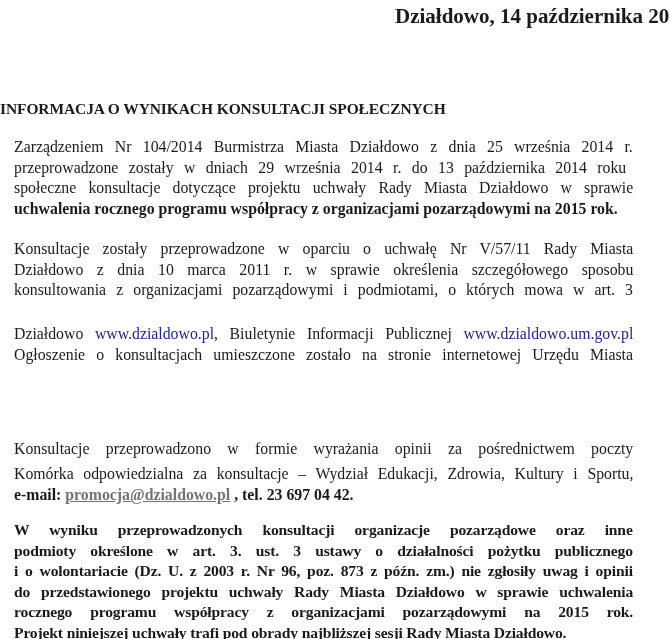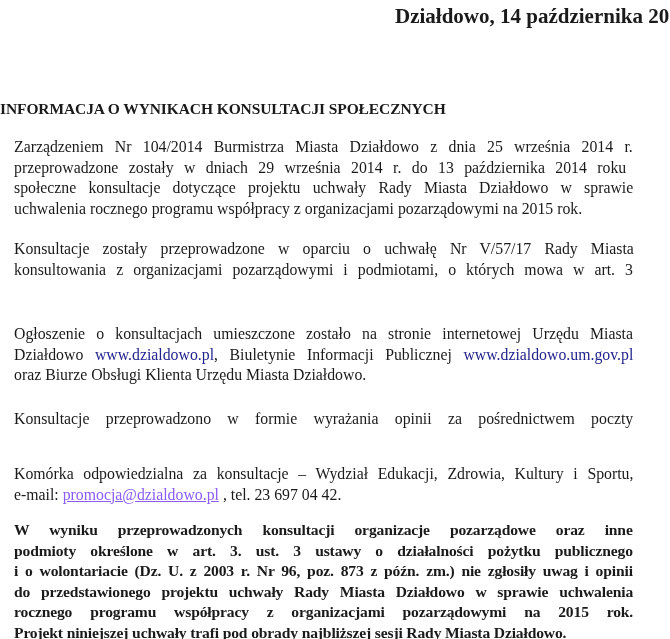--- a/index.html
+++ b/index.html
@@ -52,20 +52,21 @@
     .line {
       display: block;
       height: 20.6px;
       white-space: nowrap;
       text-align: justify;
       text-align-last: justify;
     }
     .line.last {
       text-align: left;
       text-align-last: left;
+      font-weight: bold;
     }
     .para.bold {
       font-weight: bold;
       font-size: 15.6px;
       letter-spacing: -0.15px;
     }
     a.link {
       color: #23238e;
       text-decoration: none;
     }
@@ -89,37 +90,37 @@
   <div class="title">INFORMACJA O WYNIKACH KONSULTACJI SPOŁECZNYCH</div>
 
   <div class="para" id="p1">
     <span class="line" style="display: block; width: auto; word-spacing: 7.36364px; text-align: left; text-align-last: left;">Zarządzeniem Nr 104/2014 Burmistrza Miasta Działdowo z dnia 25 września 2014 r.</span>
     <span class="line" style="display: block; width: auto; word-spacing: 6.46154px; text-align: left; text-align-last: left;">przeprowadzone zostały w dniach 29 września 2014 r.  do 13 października 2014 roku</span>
     <span class="line" style="display: block; width: auto; word-spacing: 8.22222px; text-align: left; text-align-last: left;">społeczne konsultacje dotyczące projektu uchwały Rady Miasta Działdowo w sprawie</span>
     <span class="line last">uchwalenia rocznego programu współpracy z organizacjami pozarządowymi na 2015 rok.</span>
   </div>
 
   <div class="para" id="p2">
-    <span class="line" style="display: block; width: auto; word-spacing: 9.2px; text-align: left; text-align-last: left;">Konsultacje zostały przeprowadzone w oparciu o uchwałę Nr V/57/17 Rady Miasta</span>
+    <span class="line" style="display: block; width: auto; word-spacing: 9.2px; text-align: left; text-align-last: left;">Konsultacje zostały przeprowadzone w oparciu o uchwałę Nr V/57/11 Rady Miasta</span>
+    <span class="line" style="display: block; width: auto; word-spacing: 9.54545px; text-align: left; text-align-last: left;">Działdowo z dnia 10 marca 2011 r. w sprawie określenia szczegółowego sposobu</span>
     <span class="line" style="display: block; width: auto; word-spacing: 6.09091px; text-align: right; text-align-last: left;">konsultowania z organizacjami pozarządowymi i podmiotami, o których mowa w art. 3</span>
   </div>
 
   <div class="para" id="p3">
+    <span class="line" style="display: block; width: auto; word-spacing: 7.6px; text-align: left; text-align-last: left;"><span>Działdowo </span><a class="link" style="color: rgb(35, 35, 142);">www.dzialdowo.pl</a><span>, Biuletynie Informacji Publicznej </span><a class="link" style="color: rgb(35, 35, 142);">www.dzialdowo.um.gov.pl</a></span>
     <span class="line" style="display: block; width: auto; word-spacing: 7.22222px; text-align: left; text-align-last: left;">Ogłoszenie o konsultacjach umieszczone zostało na stronie internetowej Urzędu Miasta</span>
-    <span class="line" style="display: block; width: auto; word-spacing: 7.6px; text-align: left; text-align-last: left;"><span>Działdowo </span><a class="link" style="color: rgb(35, 35, 142);">www.dzialdowo.pl</a><span>, Biuletynie Informacji Publicznej </span><a class="link" style="color: rgb(35, 35, 142);">www.dzialdowo.um.gov.pl</a></span>
-    <span class="line last">oraz Biurze Obsługi Klienta Urzędu Miasta Działdowo.</span>
   </div>
 
   <div class="para" id="p4">
-    <span class="line" style="display: block; width: auto; word-spacing: 12.375px; text-align: center; text-align-last: left;">Konsultacje przeprowadzono w formie wyrażania opinii za pośrednictwem poczty</span>
+    <span class="line" style="display: block; width: auto; word-spacing: 12.375px; text-align: center; text-align-last: left; margin-top: 30px;">Konsultacje przeprowadzono w formie wyrażania opinii za pośrednictwem poczty</span>
   </div>
 
   <div class="para" id="p5">
     <span class="line" style="display: block; width: auto; word-spacing: 5.7px; text-align: left; text-align-last: left;">Komórka odpowiedzialna za konsultacje – Wydział Edukacji, Zdrowia, Kultury i Sportu,</span>
-    <span class="line last"><span>e-mail: </span><a class="link underline" style="color: #8b5cf6; margin-top: 36px;">promocja@dzialdowo.pl</a><span> , tel. 23 697 04 42.</span></span>
+    <span class="line last"><span>e-mail: </span><a class="link underline" style="color: #737373; margin-top: 36px;">promocja@dzialdowo.pl</a><span> , tel. 23 697 04 42.</span></span>
   </div>
 
   <div class="para bold" id="p6">
     <span class="line" style="display: block; width: auto; word-spacing: 16.2857px; text-align: left; text-align-last: left;">W wyniku przeprowadzonych konsultacji organizacje pozarządowe oraz inne</span>
     <span class="line" style="display: block; width: auto; word-spacing: 10.5455px; text-align: left; text-align-last: left;">podmioty określone w art. 3. ust. 3 ustawy o działalności pożytku publicznego</span>
     <span class="line" style="display: block; width: auto; word-spacing: 3.10526px; text-align: left; text-align-last: left;">i o wolontariacie (Dz. U. z 2003 r. Nr 96, poz. 873 z późn. zm.) nie zgłosiły uwag i opinii</span>
     <span class="line" style="display: block; width: auto; word-spacing: 7.11111px; text-align: left; text-align-last: left;">do przedstawionego projektu uchwały Rady Miasta Działdowo w sprawie uchwalenia</span>
     <span class="line" style="display: block; width: auto; word-spacing: 14.125px; text-align: left; text-align-last: left;">rocznego programu współpracy z organizacjami pozarządowymi na 2015 rok.</span>
     <span class="line last">Projekt niniejszej uchwały trafi pod obrady najbliższej sesji Rady Miasta Działdowo.</span>
   </div>

